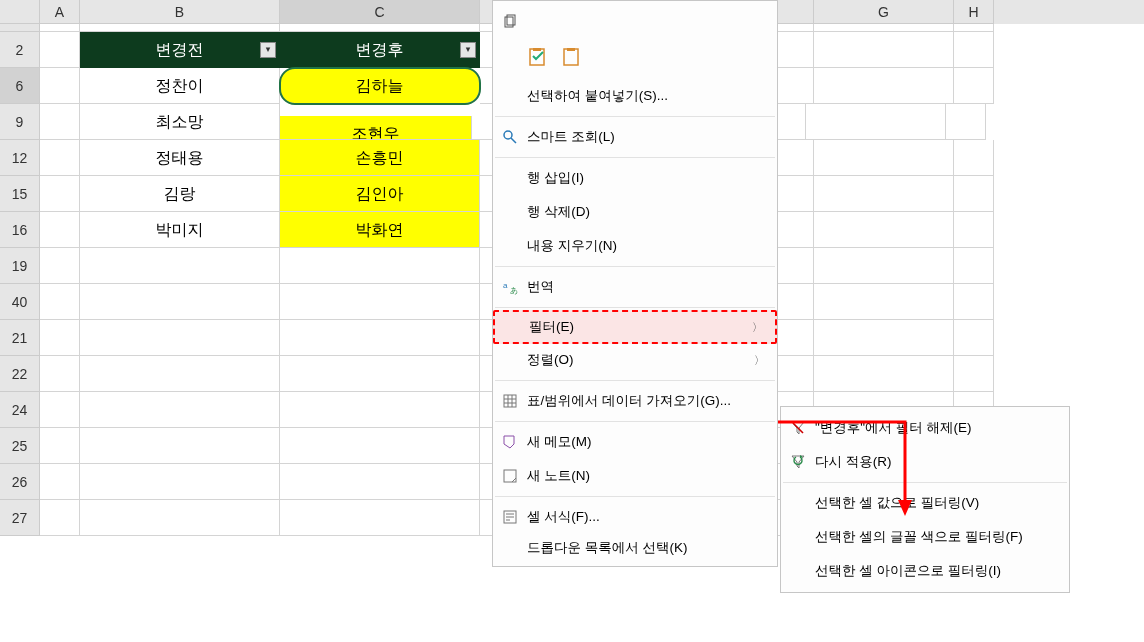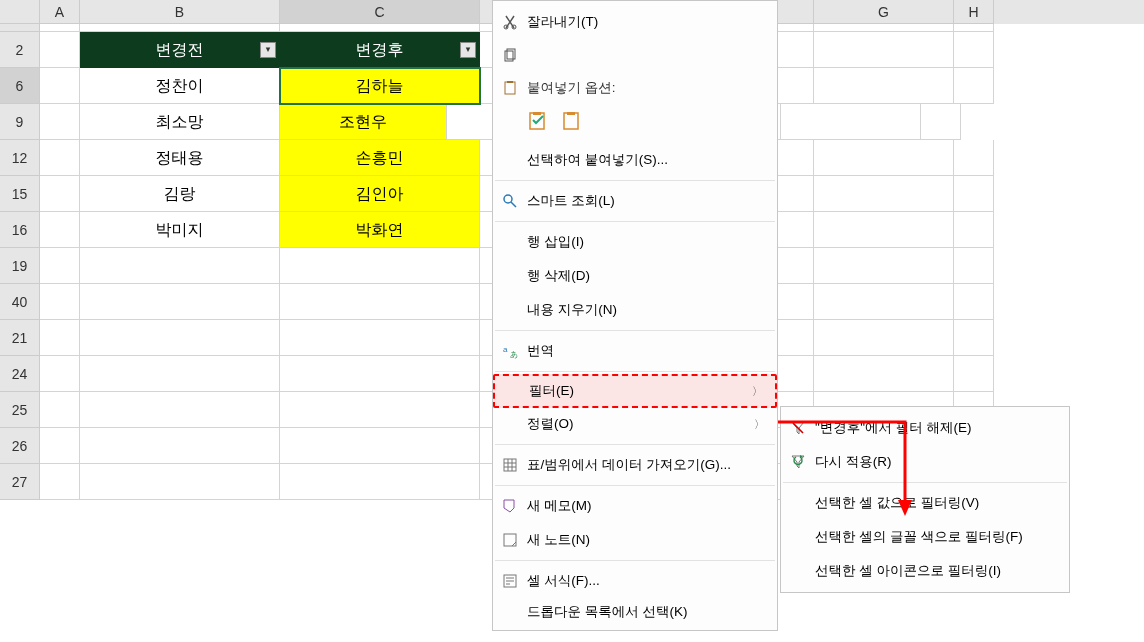--- a/index.html
+++ b/index.html
@@ -92,20 +92,21 @@
     color: #333;
     text-align: center;
   }
   .cell.highlight {
     background: #ffff00;
   }
   .cell.sel {
     outline: 2px solid #217346;
     outline-offset: -1px;
     z-index: 2;
+    border-radius: 15px;
   }
   
   .ctxmenu {
     position: absolute;
     left: 492px;
     top: 0px;
     width: 286px;
     background: #fdfdfd;
     border: 1px solid #c6c6c6;
     z-index: 100;
@@ -252,21 +253,21 @@
       <div class="cell" style="width: 54px;"></div>
       <div class="cell" style="width: 140px;"></div>
       <div class="cell" style="width: 140px;"></div>
       <div class="cell" style="width: 140px;"></div>
       <div class="cell" style="width: 40px;"></div>
     </div>
     <div class="row">
       <div class="rh">9</div>
       <div class="cell" style="width: 40px;"></div>
       <div class="cell" style="width: 200px;">최소망</div>
-      <div class="cell highlight" style="width: 167px;">조현우</div>
+      <div class="cell highlight" style="width: 192px; margin-top: 12px;">조현우</div>
       <div class="cell" style="width: 54px;"></div>
       <div class="cell" style="width: 140px;"></div>
       <div class="cell" style="width: 140px;"></div>
       <div class="cell" style="width: 140px;"></div>
       <div class="cell" style="width: 40px;"></div>
     </div>
     <div class="row">
       <div class="rh">12</div>
       <div class="cell" style="width: 40px;"></div>
       <div class="cell" style="width: 200px;">정태용</div>
@@ -326,20 +327,31 @@
       <div class="cell" style="width: 40px;"></div>
       <div class="cell" style="width: 200px;"></div>
       <div class="cell" style="width: 200px;"></div>
       <div class="cell" style="width: 54px;"></div>
       <div class="cell" style="width: 140px;"></div>
       <div class="cell" style="width: 140px;"></div>
       <div class="cell" style="width: 140px;"></div>
       <div class="cell" style="width: 40px;"></div>
     </div>
     <div class="row">
+      <div class="rh">22</div>
+      <div class="cell" style="width: 40px;"></div>
+      <div class="cell" style="width: 200px;"></div>
+      <div class="cell" style="width: 200px;"></div>
+      <div class="cell" style="width: 54px;"></div>
+      <div class="cell" style="width: 140px;"></div>
+      <div class="cell" style="width: 140px;"></div>
+      <div class="cell" style="width: 140px;"></div>
+      <div class="cell" style="width: 40px;"></div>
+    </div>
+    <div class="row">
       <div class="rh">24</div>
       <div class="cell" style="width: 40px;"></div>
       <div class="cell" style="width: 200px;"></div>
       <div class="cell" style="width: 200px;"></div>
       <div class="cell" style="width: 54px;"></div>
       <div class="cell" style="width: 140px;"></div>
       <div class="cell" style="width: 140px;"></div>
       <div class="cell" style="width: 140px;"></div>
       <div class="cell" style="width: 40px;"></div>
     </div>
@@ -372,46 +384,27 @@
       <div class="cell" style="width: 200px;"></div>
       <div class="cell" style="width: 54px;"></div>
       <div class="cell" style="width: 140px;"></div>
       <div class="cell" style="width: 140px;"></div>
       <div class="cell" style="width: 140px;"></div>
       <div class="cell" style="width: 40px;"></div>
     </div>
   </div>
 
 <div class="ctxmenu">
-  <div class="mi">
-    <span class="iconcol">
-      <svg width="16" height="16" viewBox="0 0 16 16">
-          <path d="M4 2 L12 14 M12 2 L4 14" stroke="#555" stroke-width="1.5" fill="none"></path>
-          <circle cx="4" cy="13" r="2" fill="none" stroke="#555"></circle>
-          <circle cx="12" cy="13" r="2" fill="none" stroke="#555"></circle>
-        </svg>
-    </span>
-    <span class="label">잘라내기(T)</span>
-  </div>
   <div class="mi">
     <span class="iconcol">
       <svg width="16" height="16" viewBox="0 0 16 16">
           <rect x="3" y="3" width="8" height="10" fill="none" stroke="#555"></rect>
           <rect x="5" y="1" width="8" height="10" fill="none" stroke="#555"></rect>
         </svg>
     </span>
-  </div>
-  <div class="mi subhead">
-    <span class="iconcol" style="margin-left:-34px">
-      <svg width="16" height="16" viewBox="0 0 16 16">
-          <rect x="3" y="2" width="10" height="12" fill="none" stroke="#a07030"></rect>
-          <rect x="5" y="1" width="6" height="2" fill="#a07030"></rect>
-        </svg>
-    </span>
-    <span class="label">붙여넣기 옵션:</span>
   </div>
   <div class="pasteicons">
     <span class="picon">
       <svg width="22" height="22" viewBox="0 0 22 22">
           <rect x="3" y="3" width="14" height="16" fill="none" stroke="#d88b2e" stroke-width="1.5"></rect>
           <rect x="6" y="2" width="8" height="3" fill="#d88b2e"></rect>
           <path d="M6 10 L9 13 L16 6" stroke="#2a7" stroke-width="2" fill="none"></path>
         </svg>
     </span>
     <span class="picon">

